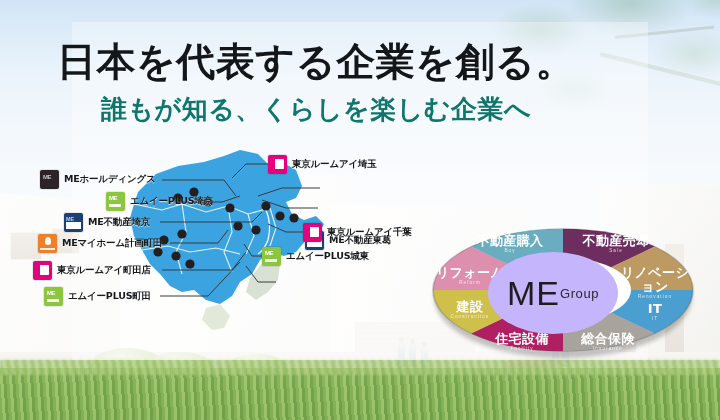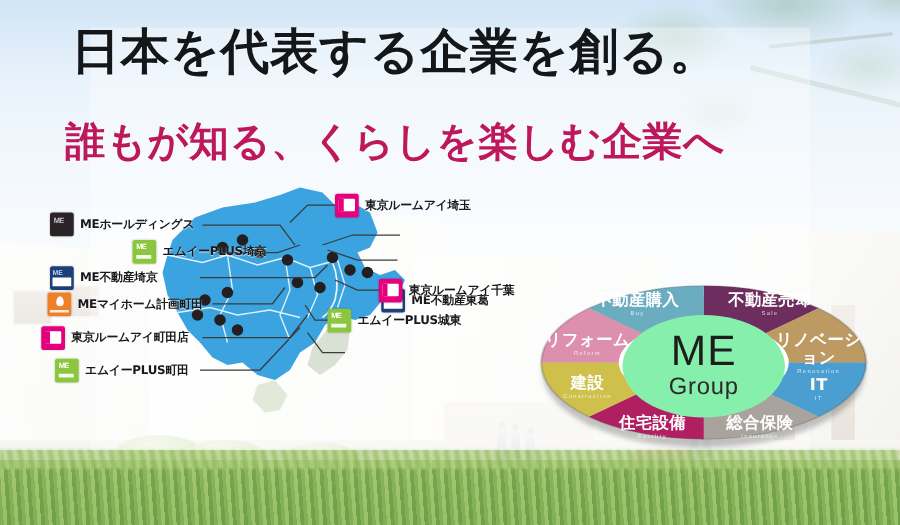--- a/index.html
+++ b/index.html
@@ -61,25 +61,25 @@
   .car{position:absolute;left:505px;bottom:46px;width:54px;height:15px;border-radius:7px 9px 4px 4px;
      background:linear-gradient(180deg,#e7b3b0,#cf8683);opacity:.55;filter:blur(.7px);}
 
   
   .wash{position:absolute;left:0;top:0;width:720px;height:360px;
      background:linear-gradient(180deg,rgba(255,255,255,.30) 0%,rgba(255,255,255,.62) 22%,rgba(255,255,255,.72) 55%,rgba(255,255,255,.55) 100%);}
   .panel{position:absolute;left:72px;top:22px;width:576px;height:338px;
      background:rgba(255,255,255,.34);}
 
   
-  .headline{position:absolute;left:0;top:20px;width:632px;text-align:center;
+  .headline{position:absolute;left:0;top:40px;width:632px;text-align:center;
     font-family:"DejaVu Sans","Liberation Sans",sans-serif;}
   .h1{font-size:39px;font-weight:bold;color:#14171a;letter-spacing:.5px;line-height:1.12;
       text-shadow:0 1px 0 rgba(255,255,255,.7);}
-  .h2{margin-top:28px;font-size:32px;font-weight:bold;color:#be185d;letter-spacing:.5px;
+  .h2{margin-top:8px;font-size:26px;font-weight:bold;color:#0f766e;letter-spacing:.5px;
       text-shadow:0 1px 0 rgba(255,255,255,.7);}
 
   
   #mapwrap{position:absolute;left:120px;top:140px;width:240px;height:200px;}
   .mapsvg{position:absolute;left:0;top:0;}
 
   
   .lines{position:absolute;left:0;top:0;width:720px;height:420px;pointer-events:none;}
 
   
@@ -113,25 +113,25 @@
   
   #pie{position:absolute;left:428px;top:224px;width:270px;height:138px;}
   .pieshadow{position:absolute;left:6px;top:12px;width:258px;height:122px;border-radius:50%;
      background:rgba(60,60,60,.30);filter:blur(2px);}
   .piesvg{position:absolute;left:0;top:0;}
   .segtxt{position:absolute;text-align:center;line-height:1.05;pointer-events:none;}
   .segtxt .ja{font-family:"DejaVu Sans","Liberation Sans",sans-serif;font-size:13px;font-weight:bold;color:#fff;
      letter-spacing:.4px;display:block;}
   .segtxt .en{font-family:"Liberation Sans",sans-serif;font-size:4.6px;color:rgba(255,255,255,.78);
      letter-spacing:1.1px;display:block;margin-top:1.5px;}
-  .center{position:absolute;left:70px;top:28px;width:130px;height:82px;border-radius:50%;
-     background:#86efac;display:flex;flex-direction:column;align-items:center;justify-content:center;}
+  .center{position:absolute;left:60px;top:28px;width:130px;height:82px;border-radius:50%;
+     background:#c4b5fd;display:flex;flex-direction:row;align-items:center;justify-content:center;}
   .center .me{font-family:"Liberation Sans",sans-serif;font-size:34px;font-weight:300;color:#1d1d1d;
      letter-spacing:1px;line-height:.95;}
-  .center .grp{font-family:"Liberation Sans",sans-serif;font-size:19px;color:#2a2a2a;letter-spacing:.6px;margin-top:1px;text-align:center;}
+  .center .grp{font-family:"Liberation Sans",sans-serif;font-size:13px;color:#2a2a2a;letter-spacing:.6px;margin-top:1px;text-align:center;}
 </style>
 </head>
 <body>
 
 <div id="stage">
 
   <div class="bg">
     <div class="sky"></div>
     <div class="tree"></div>
     <div class="branch" style="left:600px;top:52px;width:130px;height:4px;transform:rotate(14deg);"></div>
@@ -233,21 +233,21 @@
   </svg>
 
   <div class="lab" style="left:40px;top:170px;">
     <span class="ico dark"></span>
     <span class="tx">MEホールディングス</span>
   </div>
   <div class="lab" style="left:58px;top:192px;margin-left:48px;">
     <span class="ico green"></span>
     <span class="tx">エムイーPLUS埼京</span>
   </div>
-  <div class="lab" style="left:40px;top:213px;">
+  <div class="lab" style="left:64px;top:213px;">
     <span class="ico navy"></span>
     <span class="tx">ME不動産埼京</span>
   </div>
   <div class="lab" style="left:38px;top:234px;">
     <span class="ico orange"></span>
     <span class="tx">MEマイホーム計画町田</span>
   </div>
   <div class="lab" style="left:33px;top:261px;">
     <span class="ico magenta"></span>
     <span class="tx">東京ルームアイ町田店</span>

